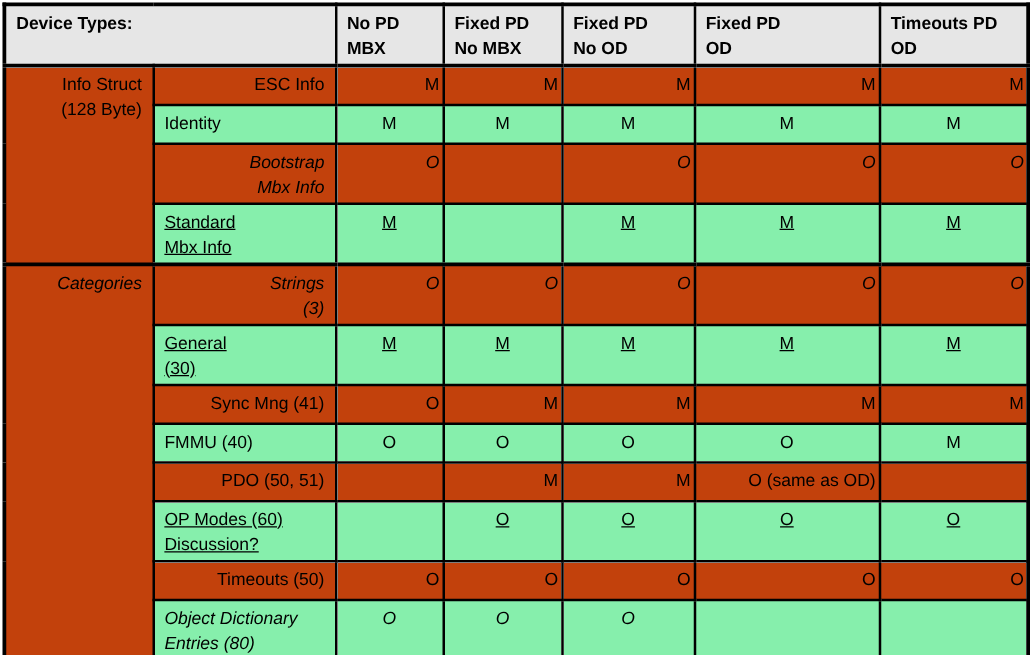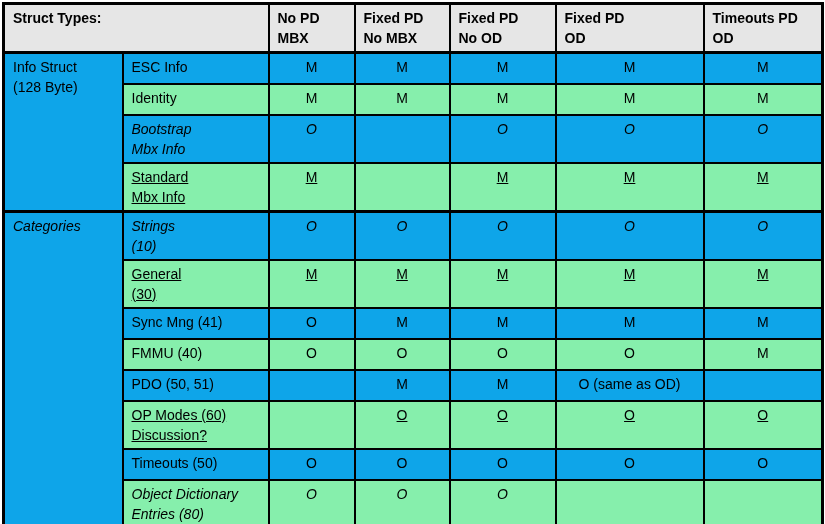--- a/index.html
+++ b/index.html
@@ -26,21 +26,21 @@
     white-space: pre-line;
     overflow: hidden;
   }
   thead th {
     text-align: left;
     font-weight: bold;
     background: #e6e6e6;
     border-bottom: 3px solid #000000;
   }
   table.device-table { border: 3px solid #000000; }
-  tr.dark  td { background: #0ea5e9; }
+  tr.dark  td { background: #c2410c; text-align: right; }
   tr.light td { background: #86efac; }
   td.group-label { background: #c9c9c9; }
   td.val { text-align: center; padding: 3px 2px; }
   tr.group-sep td { border-top: 3px solid #000000; }
   tr.h31 { height: 31px; }
   tr.h47 { height: 47px; text-decoration: underline; }
   tr.h48 { height: 48px; font-style: italic; }
   thead tr { height: 48px; }
 </style>
 </head>
@@ -51,21 +51,21 @@
     <col style="width:119px">
     <col style="width:146px">
     <col style="width:86px">
     <col style="width:95px">
     <col style="width:106px">
     <col style="width:148px">
     <col style="width:119px">
   </colgroup>
   <thead>
     <tr>
-      <th colspan="2">Struct Types:</th>
+      <th colspan="2">Device Types:</th>
       <th>No PD
 MBX</th>
       <th>Fixed PD
 No MBX</th>
       <th>Fixed PD
 No OD</th>
       <th>Fixed PD
 OD</th>
       <th>Timeouts PD
 OD</th>
@@ -104,21 +104,21 @@
 Mbx Info</td>
       <td class="val">M</td>
       <td class="val"></td>
       <td class="val">M</td>
       <td class="val">M</td>
       <td class="val">M</td>
     </tr>
     <tr class="dark h48 group-sep">
       <td rowspan="8" class="group-label">Categories</td>
       <td>Strings
-(10)</td>
+(3)</td>
       <td class="val">O</td>
       <td class="val">O</td>
       <td class="val">O</td>
       <td class="val">O</td>
       <td class="val">O</td>
     </tr>
     <tr class="light h47">
       <td>General
 (30)</td>
       <td class="val">M</td>

